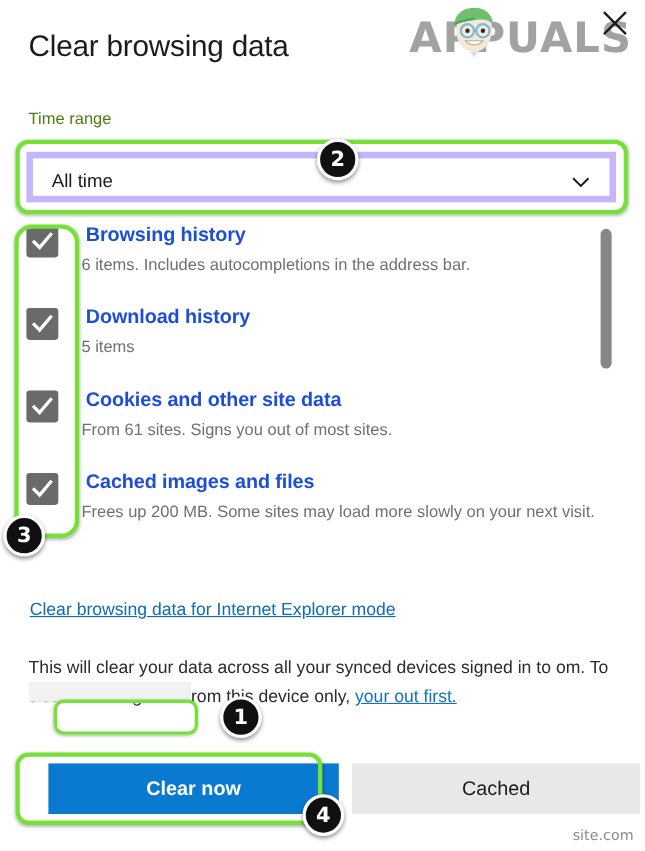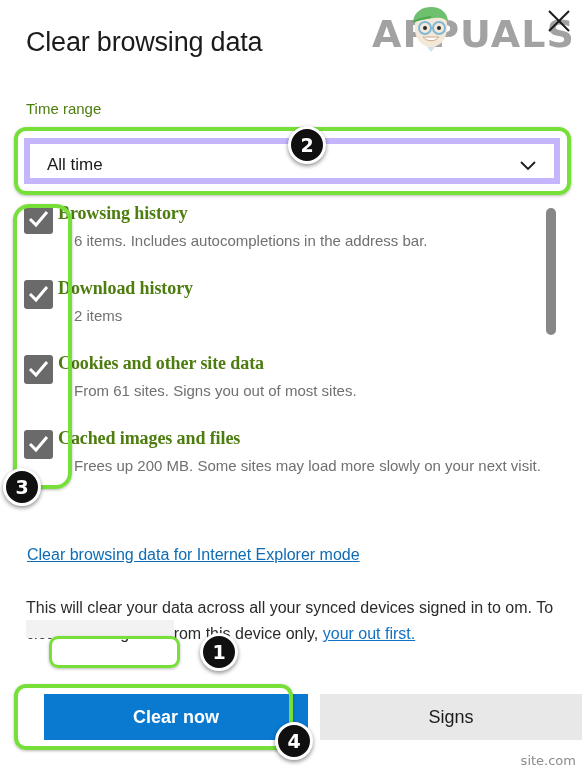--- a/index.html
+++ b/index.html
@@ -117,28 +117,27 @@
     top: 0;
     width: 29px;
     height: 29px;
     background: #6a6a6a;
     border-radius: 3px;
     cursor: pointer;
   }
   .cb svg { position: absolute; left: 4px; top: 5px; }
   .opt-title {
     position: absolute;
-    left: 34px;
+    left: 54px;
     top: -2px;
     font-size: 18px;
     font-weight: 600;
-    color: #4d7c0f;
+    color: #1d4ed8;
     letter-spacing: -0.1px;
     white-space: nowrap;
-    font-family: Liberation Serif, serif;
   }
   .opt-sub {
     position: absolute;
     left: 50px;
     top: 25px;
     font-size: 15px;
     color: #707070;
     line-height: 22px;
     width: 486px;
   }
@@ -316,21 +315,21 @@
     <span class="opt-sub">6 items. Includes autocompletions in the address bar.</span>
   </div>
 
   <div class="opt" style="top:75px;">
     <span class="cb">
       <svg width="21" height="19" viewBox="0 0 21 19">
         <polyline points="2,9 8,15 19,2" fill="none" stroke="#ffffff" stroke-width="3"></polyline>
       </svg>
     </span>
     <span class="opt-title">Download history</span>
-    <span class="opt-sub">2 items</span>
+    <span class="opt-sub">5 items</span>
   </div>
 
   <div class="opt" style="top:150px;">
     <span class="cb">
       <svg width="21" height="19" viewBox="0 0 21 19">
         <polyline points="2,9 8,15 19,2" fill="none" stroke="#ffffff" stroke-width="3"></polyline>
       </svg>
     </span>
     <span class="opt-title">Cookies and other site data</span>
     <span class="opt-sub">From 61 sites. Signs you out of most sites.</span>
@@ -354,21 +353,21 @@
 <div class="ie-link">Clear browsing data for Internet Explorer mode</div>
 
 <div class="note">
   <span>This will clear your data across all your synced devices signed in to</span>
   <span>om. To clear browsing data from this device only,</span>
   <a>your out first.</a>
 </div>
 <div class="redaction"></div>
 
 <button class="btn btn-primary">Clear now</button>
-<button class="btn btn-secondary">Signs</button>
+<button class="btn btn-secondary">Cached</button>
 
 <div class="hl hl-range"></div>
 <div class="hl hl-checks"></div>
 <div class="hl hl-signout"></div>
 <div class="hl hl-clear"></div>
 
 <div class="badge badge-1">1</div>
 <div class="badge badge-2">2</div>
 <div class="badge badge-3">3</div>
 <div class="badge badge-4">4</div>

